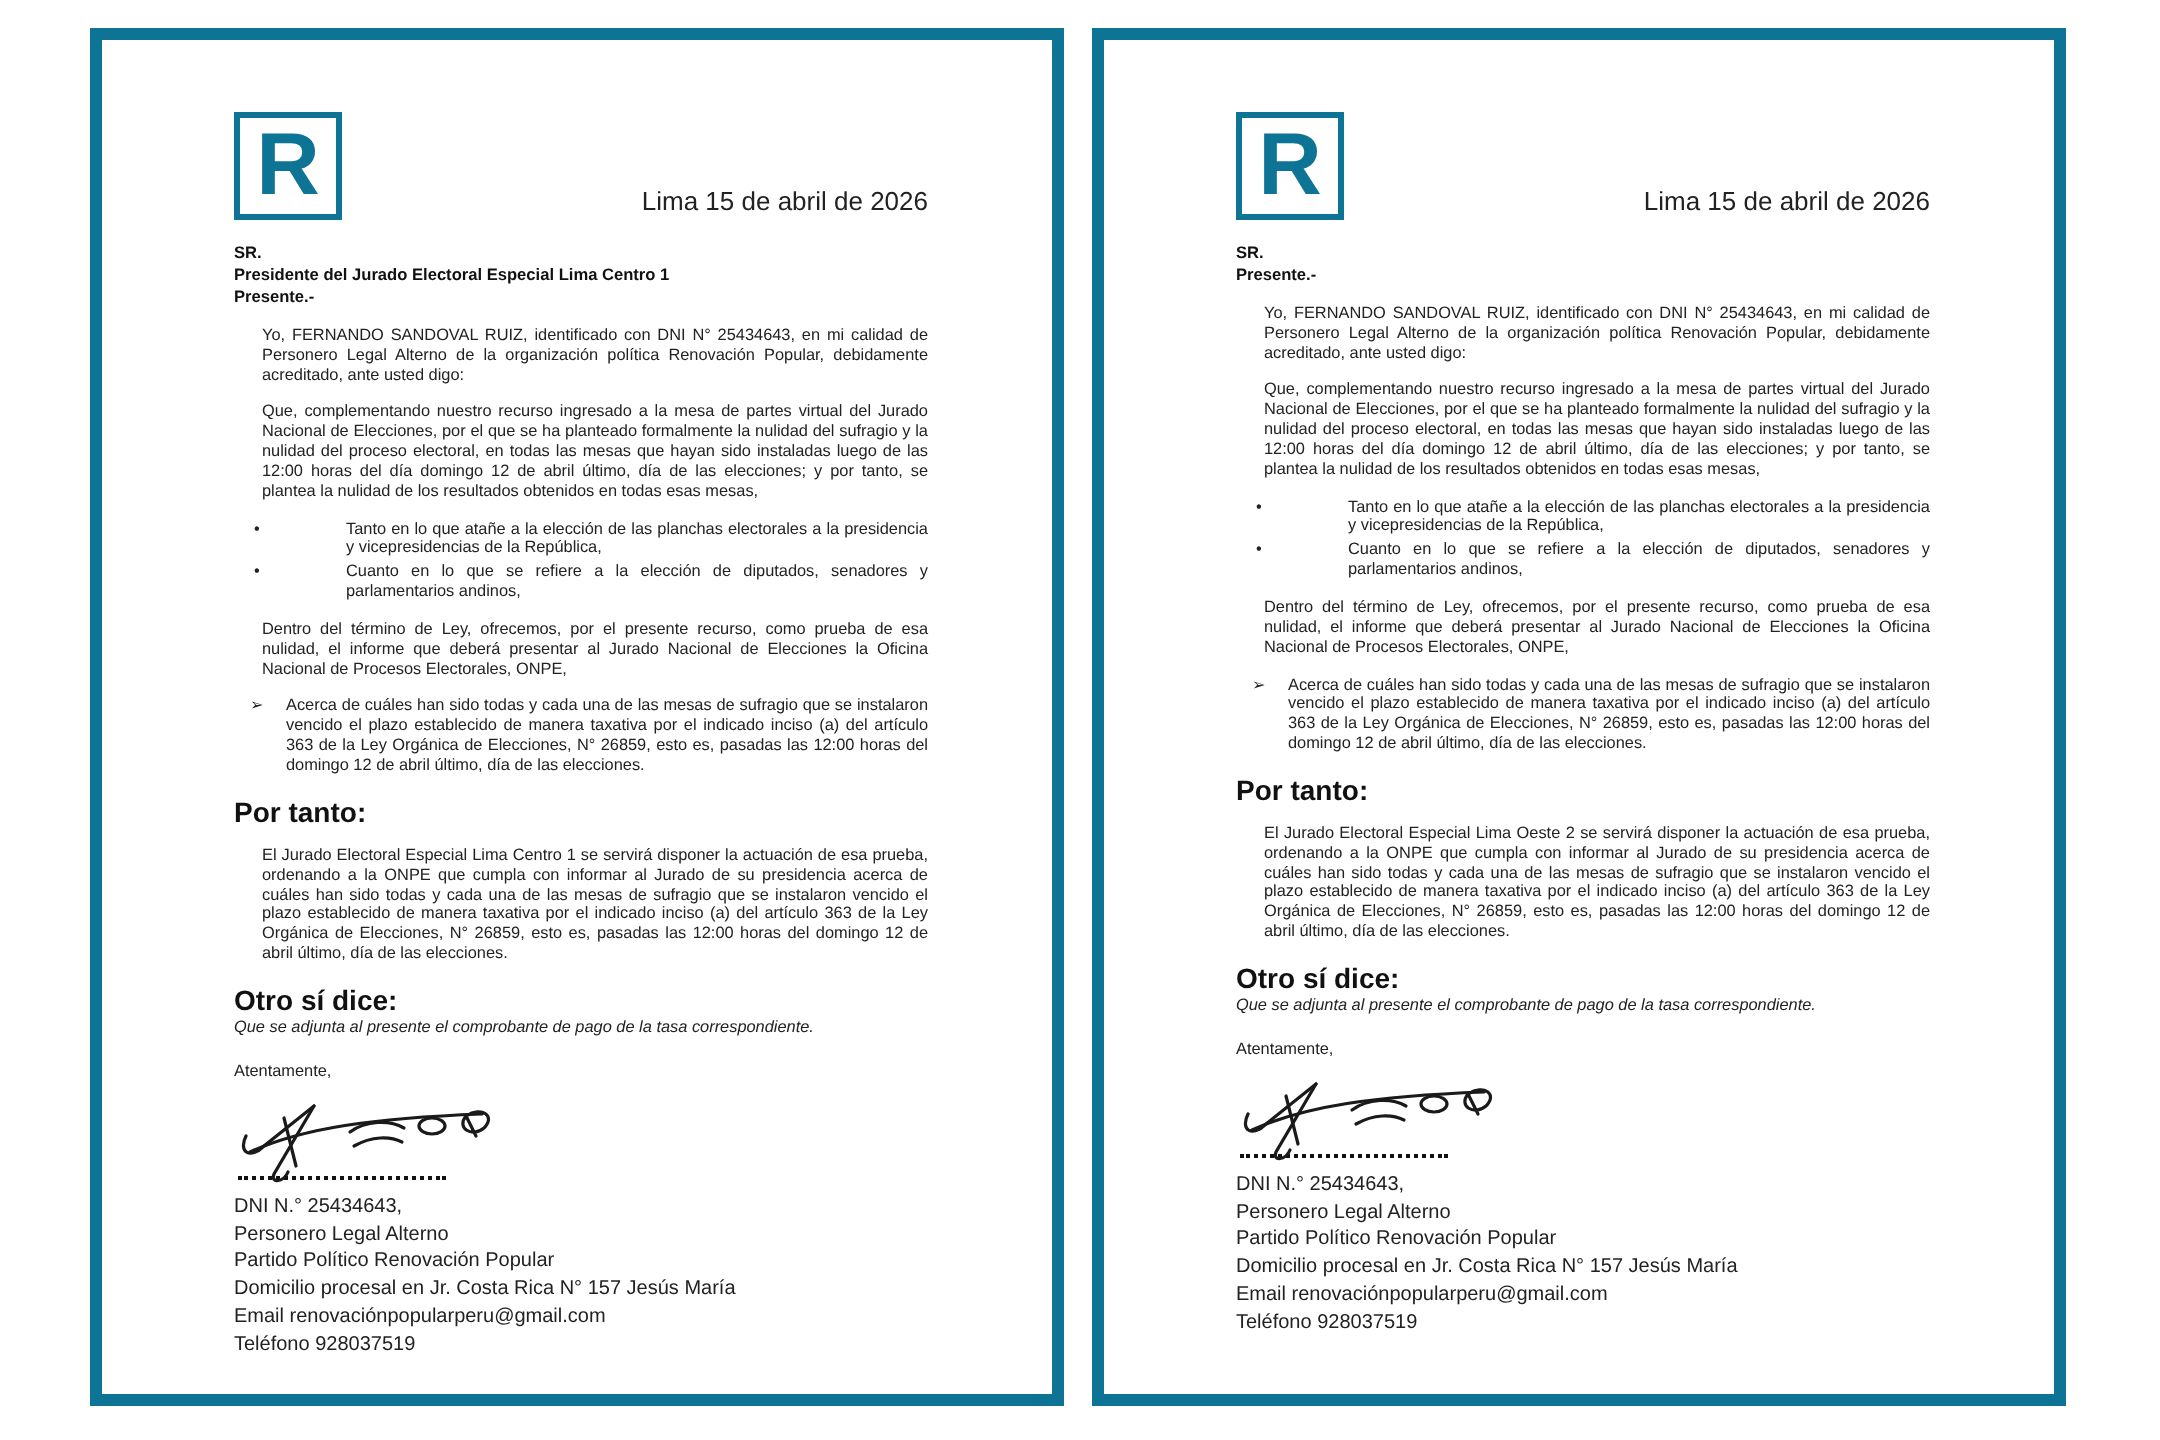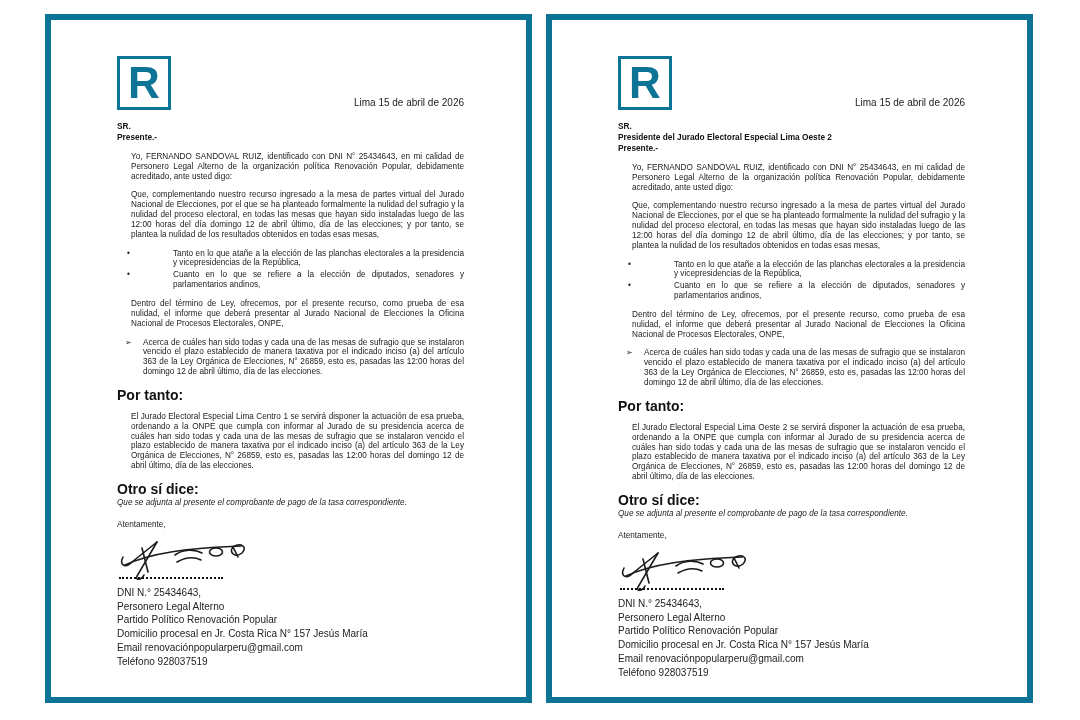--- a/index.html
+++ b/index.html
@@ -19,21 +19,21 @@
 
   .logo-row { display:flex; justify-content:space-between; align-items:flex-end; }
   .logo-box {
     width:54px; height:54px; border:3px solid #0e7496; background:#ffffff;
     display:flex; align-items:center; justify-content:center;
   }
   .logo-letter {
     color:#0e7496; font-weight:bold; font-size:44px; line-height:1;
     font-family:"Liberation Sans", sans-serif;
   }
-  .date { font-size:10px; color:#222; padding-bottom:2px;text-align:right; }
+  .date { font-size:13px; color:#222; padding-bottom:2px;text-align:right; }
 
   .addr { margin-top:11px; font-size:8.3px; font-weight:bold; color:#111; line-height:1.32; }
 
   .para { margin-top:9px; font-size:8.2px; line-height:1.2; text-align:justify; color:#222;margin-left:14px; }
 
   .bullet-list { margin-top:9px; }
   .bullet-item { display:flex; font-size:8.2px; line-height:1.2; color:#222; }
   .bullet-item + .bullet-item { margin-top:2px; }
   .bullet-glyph { width:12px; padding-left:2px; flex:0 0 26px; text-align:left; padding-left:10px; }
   .bullet-text { flex:1; text-align:justify;margin-left:30px; }
@@ -61,20 +61,21 @@
 
       <div class="logo-row">
         <div class="logo-box">
           <span class="logo-letter">R</span>
         </div>
         <div class="date">Lima 15 de abril de 2026</div>
       </div>
 
       <div class="addr">
         <div>SR.</div>
+        <div>Presidente del Jurado Electoral Especial Lima Centro 1</div>
         <div>Presente.-</div>
       </div>
 
       <p class="para">Yo, FERNANDO SANDOVAL RUIZ, identificado con DNI N° 25434643, en mi calidad de Personero Legal Alterno de la organización política Renovación Popular, debidamente acreditado, ante usted digo:</p>
       <p class="para">Que, complementando nuestro recurso ingresado a la mesa de partes virtual del Jurado Nacional de Elecciones, por el que se ha planteado formalmente la nulidad del sufragio y la nulidad del proceso electoral, en todas las mesas que hayan sido instaladas luego de las 12:00 horas del día domingo 12 de abril último, día de las elecciones; y por tanto, se plantea la nulidad de los resultados obtenidos en todas esas mesas,</p>
 
       <div class="bullet-list">
         <div class="bullet-item">
           <span class="bullet-glyph">•</span>
           <span class="bullet-text">Tanto en lo que atañe a la elección de las planchas electorales a la presidencia y vicepresidencias de la República,</span>
@@ -132,21 +133,20 @@
 
       <div class="logo-row">
         <div class="logo-box">
           <span class="logo-letter">R</span>
         </div>
         <div class="date">Lima 15 de abril de 2026</div>
       </div>
 
       <div class="addr">
         <div>SR.</div>
-        <div>Presidente del Jurado Electoral Especial Lima Oeste 2</div>
         <div>Presente.-</div>
       </div>
 
       <p class="para">Yo, FERNANDO SANDOVAL RUIZ, identificado con DNI N° 25434643, en mi calidad de Personero Legal Alterno de la organización política Renovación Popular, debidamente acreditado, ante usted digo:</p>
       <p class="para">Que, complementando nuestro recurso ingresado a la mesa de partes virtual del Jurado Nacional de Elecciones, por el que se ha planteado formalmente la nulidad del sufragio y la nulidad del proceso electoral, en todas las mesas que hayan sido instaladas luego de las 12:00 horas del día domingo 12 de abril último, día de las elecciones; y por tanto, se plantea la nulidad de los resultados obtenidos en todas esas mesas,</p>
 
       <div class="bullet-list">
         <div class="bullet-item">
           <span class="bullet-glyph">•</span>
           <span class="bullet-text">Tanto en lo que atañe a la elección de las planchas electorales a la presidencia y vicepresidencias de la República,</span>

